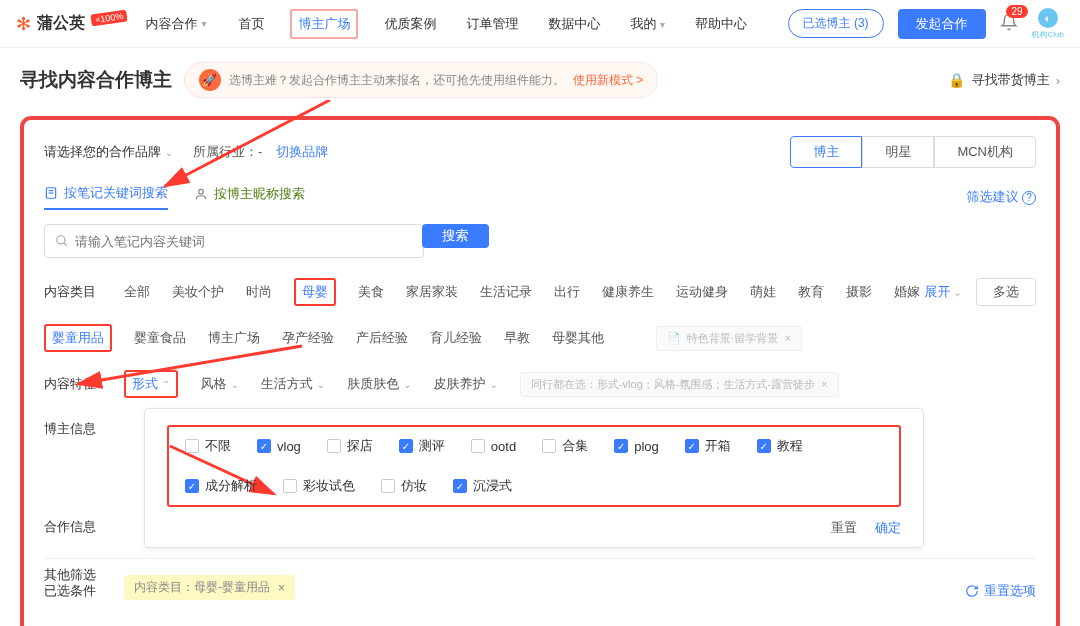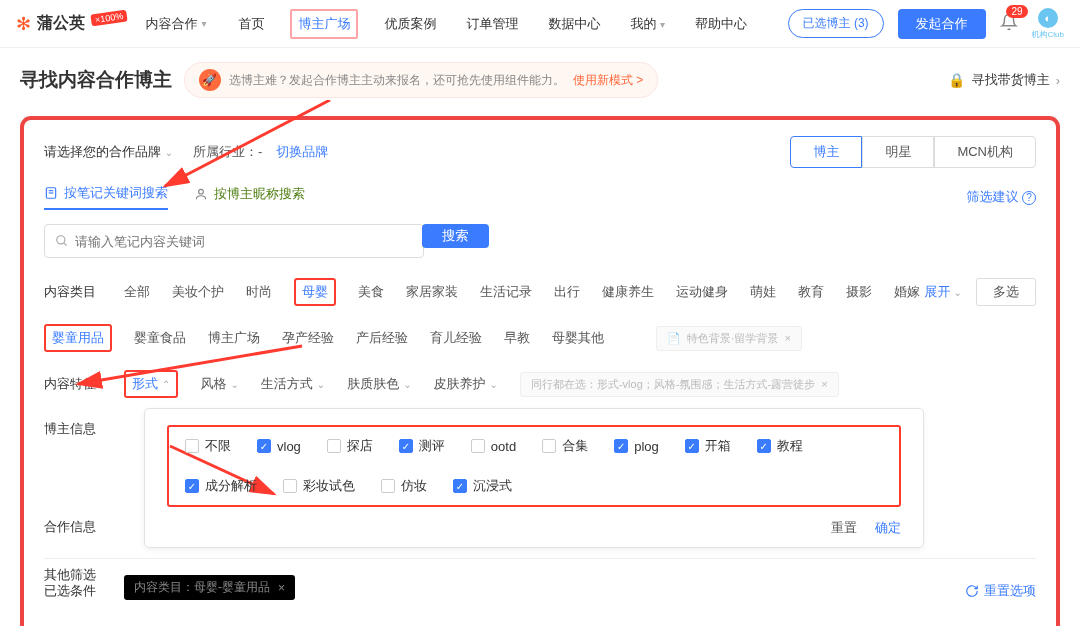--- a/index.html
+++ b/index.html
@@ -74,21 +74,21 @@
     .dropdown-panel { border:1px solid #e2e2e2; border-radius:5px; padding: 16px 22px 10px 22px; margin-top:-4px; box-shadow: 0 2px 6px rgba(0,0,0,0.06); width: 780px; margin-left: 100px; position:relative;}
     .dropdown-panel .inner { border:2px solid #ff3b30; padding:10px 16px; display:flex; flex-wrap:wrap; gap:22px 26px; border-radius:3px;}
     .chk { display:flex; align-items:center; gap:6px; font-size:13px; color:#333; cursor:pointer; }
     .chk .box { width:14px;height:14px;border:1px solid #ccc;border-radius:2px;display:flex;align-items:center;justify-content:center;font-size:10px; }
     .chk.checked .box { background:#3b7cff;border-color:#3b7cff;color:#fff; }
     .panel-footer { display:flex; justify-content:flex-end; gap:18px; margin-top:12px; font-size:13px; }
     .panel-footer .reset { color:#555; cursor:pointer; }
     .panel-footer .ok { color:#3b7cff; cursor:pointer; }
 
     .chosen-row { display:flex; align-items:flex-end; margin-top: 16px; }
-    .chosen-chip { background:#000000; color:#888; padding:4px 10px; font-size:12px; border-radius:3px; display:flex;align-items:center;gap:8px;}
+    .chosen-chip { background:#fef9c3; color:#888; padding:4px 10px; font-size:12px; border-radius:3px; display:flex;align-items:center;gap:8px;}
     .reset-all { margin-left:auto; color:#3b7cff; display:flex; align-items:center; gap:5px; cursor:pointer; }
 
     .annot { position:absolute; pointer-events:none; }
     .arrow1 { left:160px; top:52px; width:180px; height:90px; }
     .arrow2 { left:72px; top:296px; width:240px; height:48px; }
     .arrow3 { left:164px; top:394px; width:120px; height:60px; }
 
   </style>
 </head>
 <body>

